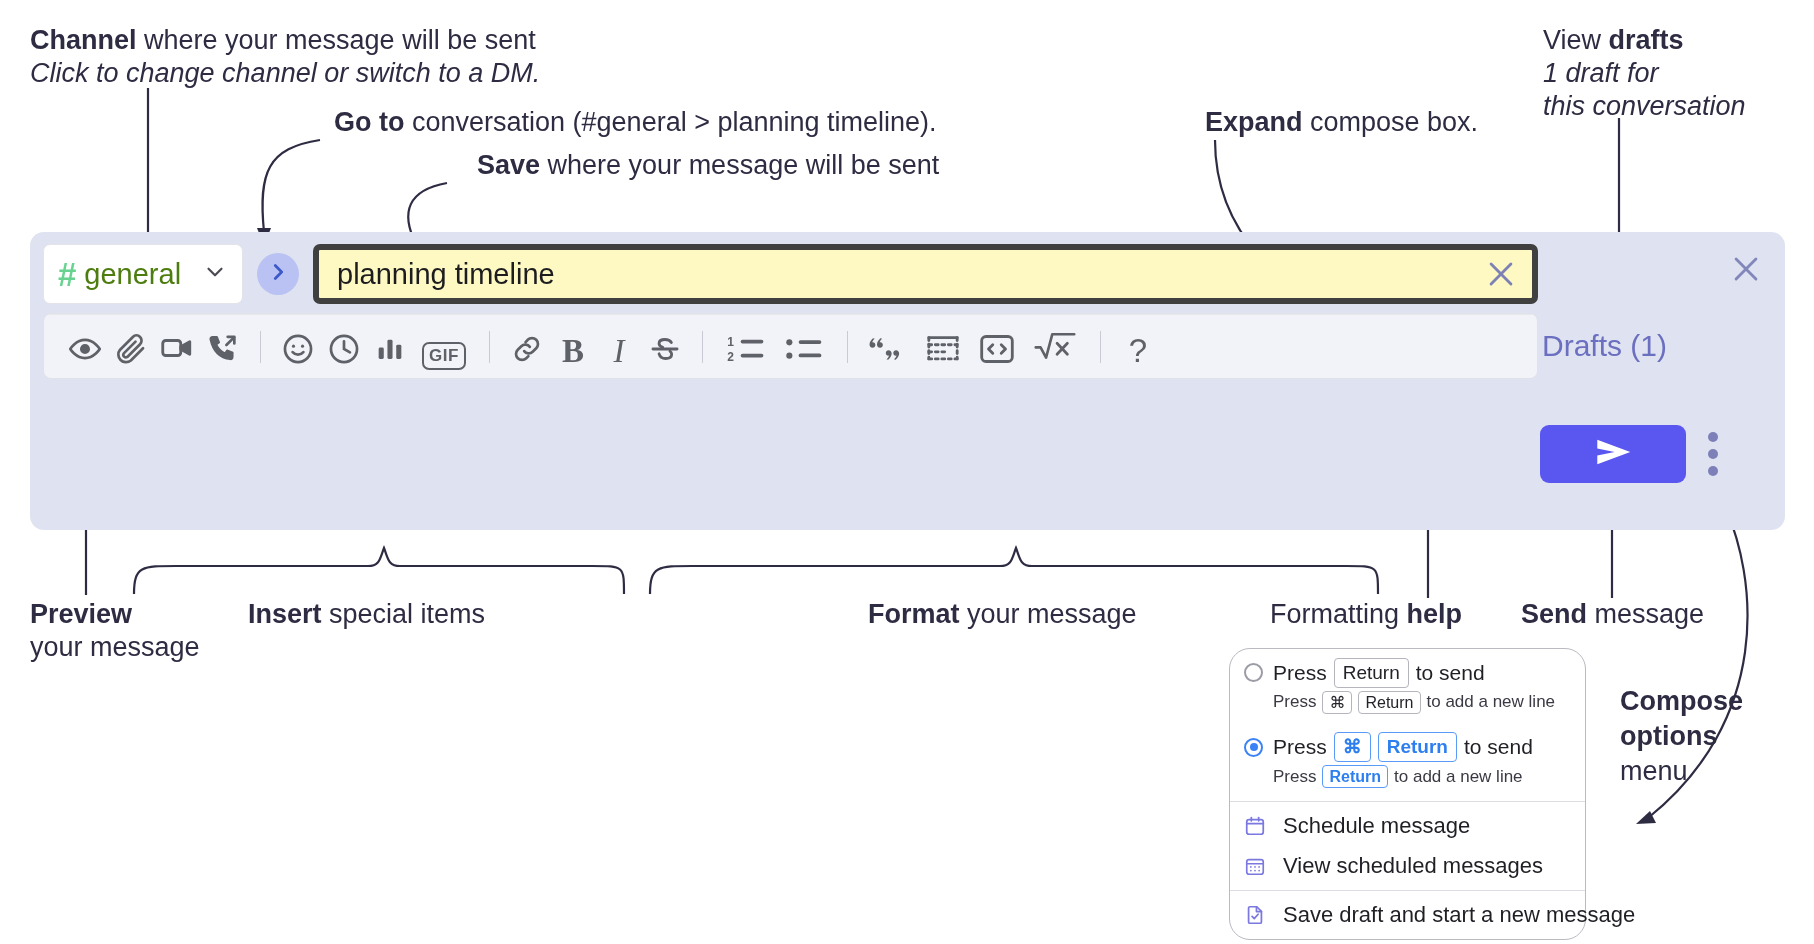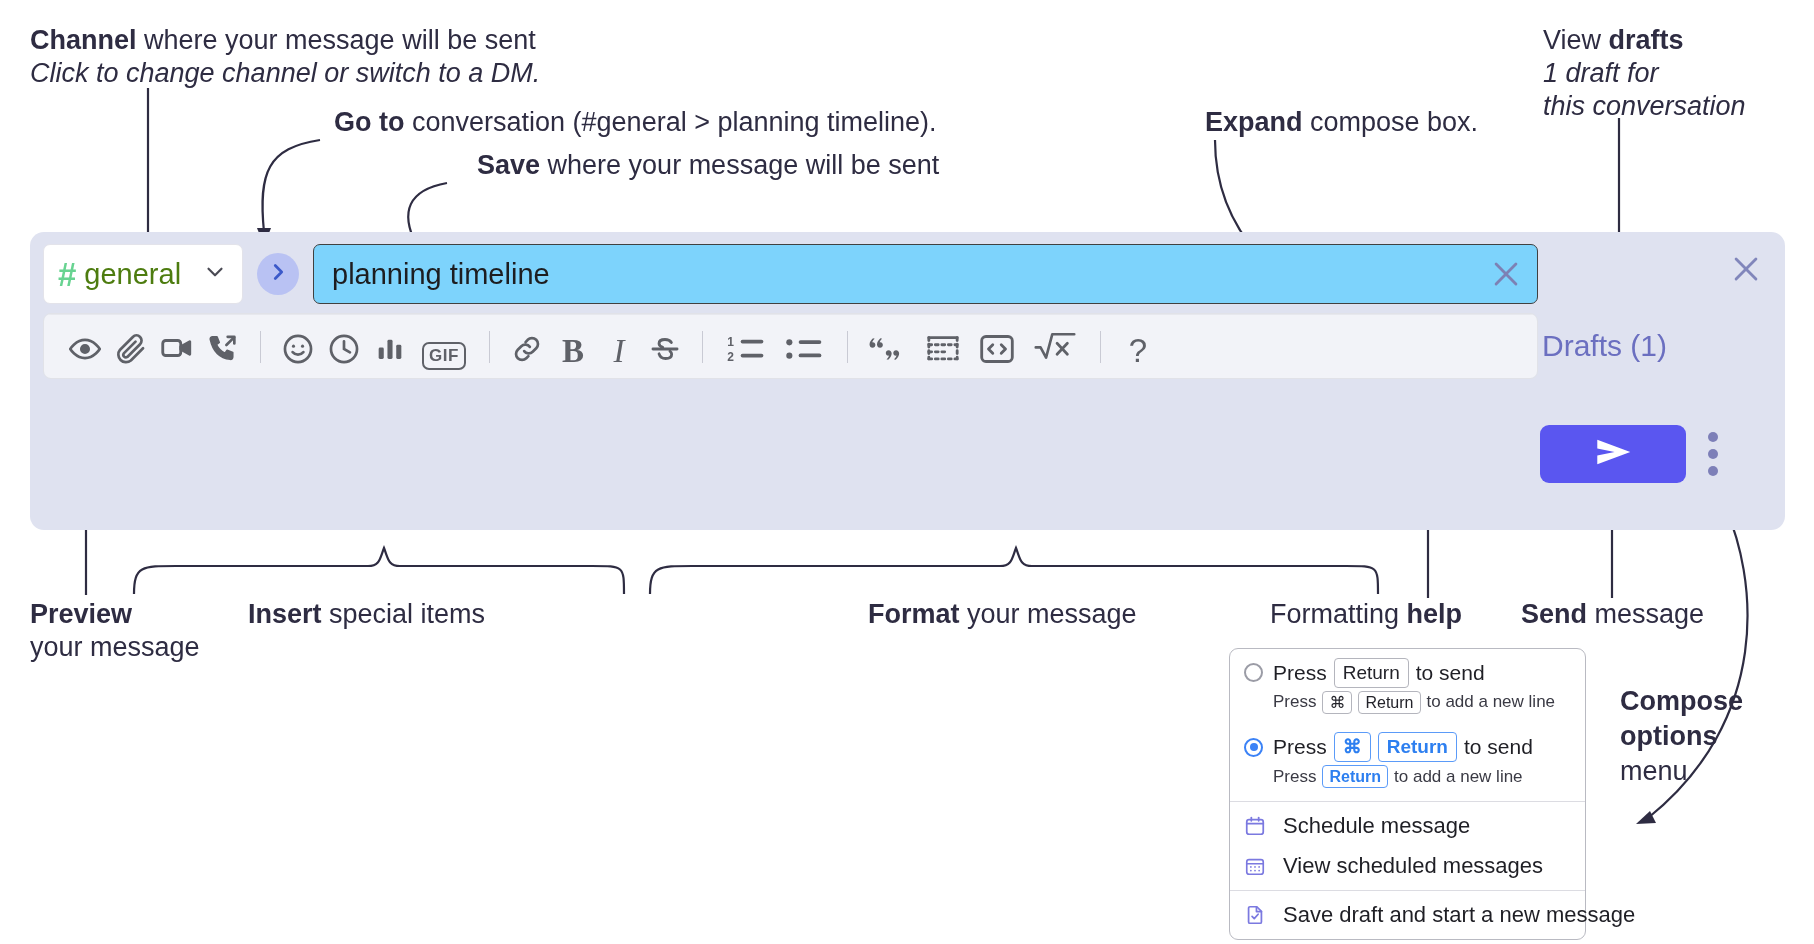--- a/index.html
+++ b/index.html
@@ -44,21 +44,21 @@
   }
   .hash{color:#68d391;font-size:33px;font-weight:700;line-height:1;letter-spacing:-1px;}
   .channel-name{font-size:29px;color:#4d7c0f;}
   .chev{margin-left:auto;color:#4a4a54;}
   .goto-btn{
     width:42px;height:42px;border-radius:50%;background:#b9c2f3;
     display:flex;align-items:center;justify-content:center;margin:0 14px;
     flex:0 0 auto;
   }
   .topic-field{
-    flex:1 1 auto;height:60px;background:#7dd3fc;border:1px solid #404040;border-radius:7px;
+    flex:1 1 auto;height:60px;background:#fef9c3;border:6px solid #404040;border-radius:7px;
     display:flex;align-items:center;padding:0 14px 0 18px;box-sizing:border-box;justify-content:center;
   }
   .topic-text{font-size:29px;color:#1d1d20;flex:1 1 auto;}
   .topic-clear{color:#7d81b4;display:flex;align-items:center;}
 
   
   .msgbox{
     margin-top:9px;background:#f7f8fa;border:1px solid #e1e2e8;border-radius:8px;
     overflow:hidden;
   }
@@ -91,21 +91,21 @@
   .send-btn{
     position:absolute;left:20px;top:193px;width:146px;height:58px;border-radius:9px;
     background:#5a56f0;display:flex;align-items:center;justify-content:center;
   }
   .kebab{position:absolute;left:188px;top:200px;display:flex;flex-direction:column;gap:7px;}
   .kebab i{display:block;width:10px;height:10px;border-radius:50%;background:#7d7fb8;}
 
   
   #menu{
     position:absolute;left:1229px;top:648px;width:357px;
-    background:#fff;border:1px solid #b9bac2;border-radius:9px;
+    background:#fff;border:1px solid #b9bac2;border-radius:21px;
     box-sizing:border-box;padding:0;
   }
   .mrow{display:flex;align-items:center;padding:9px 14px 3px 14px;}
   .radio{width:19px;height:19px;border-radius:50%;border:2px solid #9b9ca6;box-sizing:border-box;flex:0 0 auto;margin-right:10px;}
   .radio.on{border-color:#3b82f6;position:relative;}
   .radio.on::after{content:"";position:absolute;left:3.5px;top:3.5px;width:8px;height:8px;border-radius:50%;background:#3b82f6;}
   .mtxt{font-size:21px;color:#1f1f25;display:flex;align-items:center;gap:7px;white-space:nowrap;}
   .key{
     border:1px solid #b4b5bd;border-radius:4px;padding:1px 8px;font-size:19px;color:#23232a;background:#fff;
     line-height:1.35;

